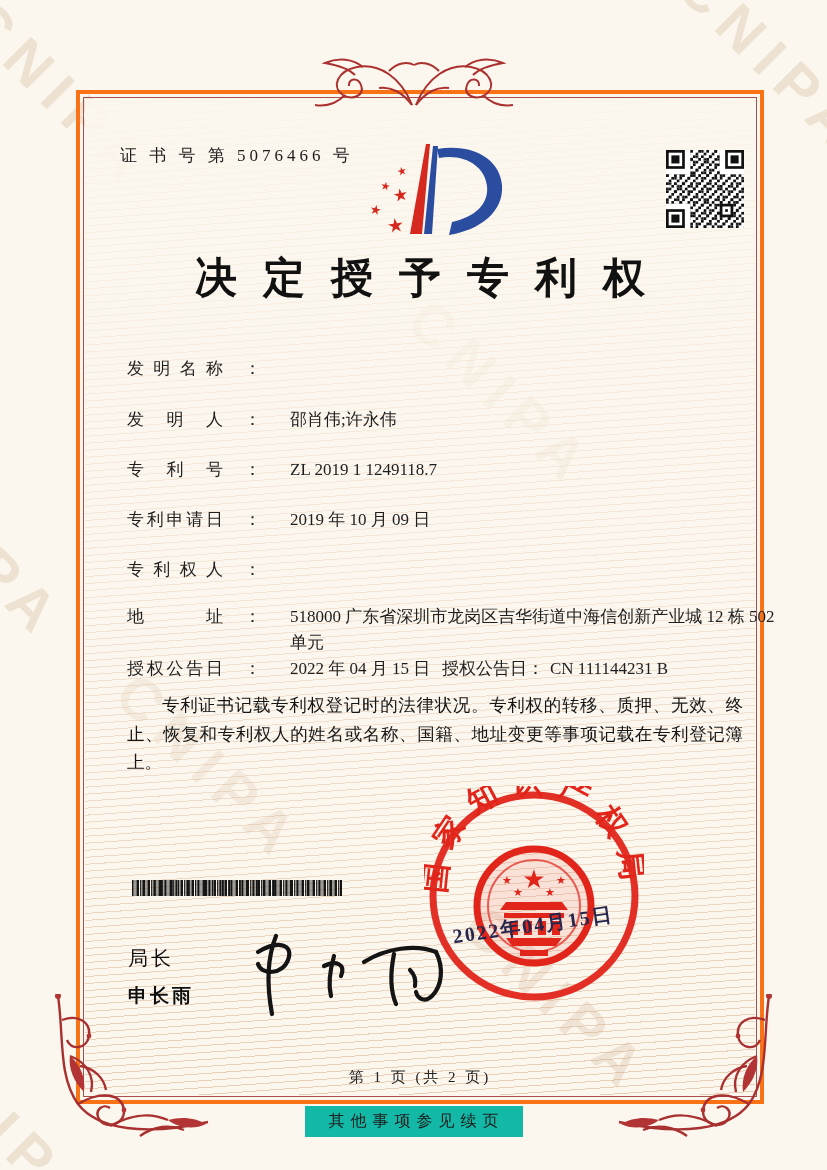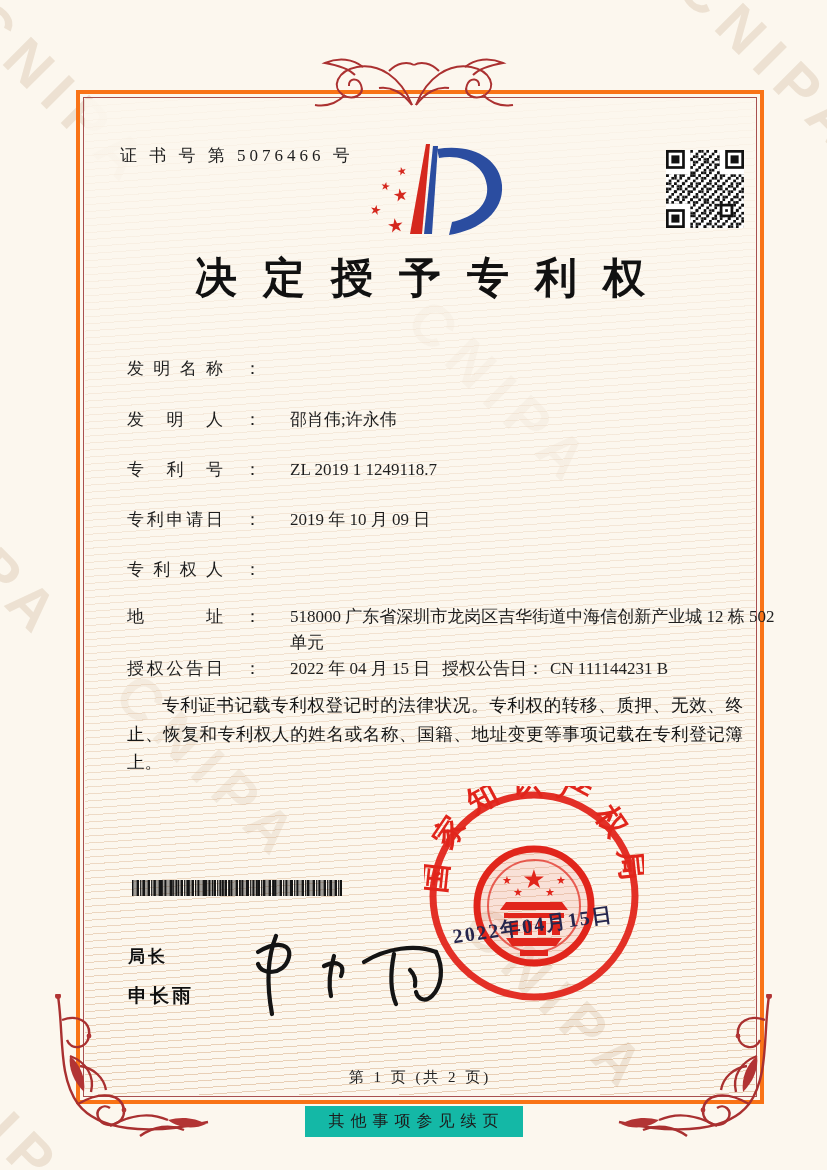--- a/index.html
+++ b/index.html
@@ -39,21 +39,21 @@
   .right-pair .colon { margin-right:6px; }
 
   .paras { position:absolute; left:47px; top:597px; width:616px; font-size:17.5px;
            line-height:28.5px; color:#161616; text-align:justify; }
   .paras p { text-indent:2em; }
   .paras p + p { margin-top:11px; }
 
   .barcode { position:absolute; left:52px; top:786px; }
 
   .sig-title { position:absolute; left:48px; top:851px; font-family:"Liberation Sans","DejaVu Sans",sans-serif;
-               font-weight:700; font-size:17px; letter-spacing:3px; color:#101010; }
+               font-weight:400; font-size:20px; letter-spacing:3px; color:#101010; }
   .sig-name  { position:absolute; left:48px; top:889px; font-family:"Liberation Sans","DejaVu Sans",sans-serif;
                font-weight:600; font-size:19px; letter-spacing:3px; color:#101010; }
   .signature { position:absolute; left:150px; top:828px; }
 
   .seal { position:absolute; left:424px; top:786px; z-index:5; }
 
   .page-info { position:absolute; left:0; right:0; top:974px; text-align:center;
                font-size:15px; letter-spacing:3px; color:#222; }
 
   .cont-note { position:absolute; left:50%; transform:translateX(-50%); top:1106px;

